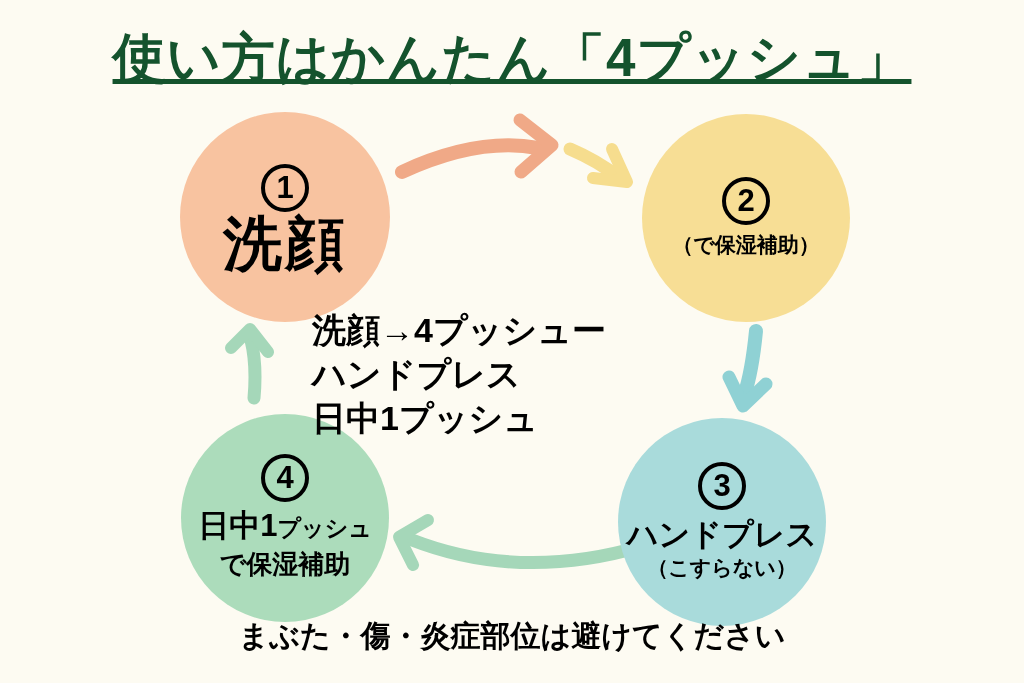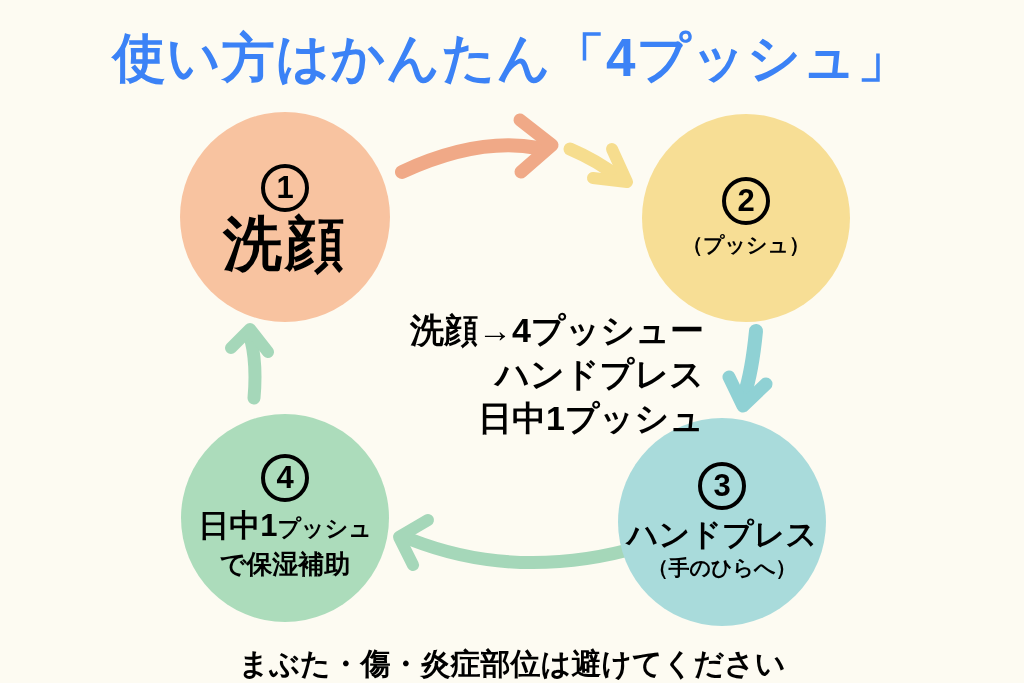--- a/index.html
+++ b/index.html
@@ -54,45 +54,45 @@
   .step-title-sm { font-size: 31px; line-height: 38px; }
   .step-sub { font-size: 21px; line-height: 28px; }
   .step4-line1 { font-size: 31px; line-height: 36px; }
   .step4-line1 .small { font-size: 23px; }
   .step4-line2 { font-size: 26px; line-height: 36px; }
   .center-note {
     position: absolute;
     left: 312px;
     top: 308px;
     width: 392px;
-    text-align: right;
+    text-align: left;
     font-size: 34px;
     line-height: 44px;
   }
   .footer-note {
     position: absolute;
     left: 0;
-    top: 644px;
+    top: 616px;
     width: 100%;
     text-align: center;
     font-size: 30px;
     line-height: 40px;
   }
   .arrows-svg {
     position: absolute;
     inset: 0;
     pointer-events: none;
   }
 </style>
 </head>
 <body>
 
 <div class="canvas" style="background: rgb(253, 251, 242);">
 
-  <h1 class="title" style="color: #3b82f6;">使い方はかんたん「4プッシュ」</h1>
+  <h1 class="title" style="color: #14532d; text-decoration: underline;">使い方はかんたん「4プッシュ」</h1>
 
   <svg class="arrows-svg" width="1024" height="683" viewBox="0 0 1024 683" fill="none" stroke-linecap="round" stroke-linejoin="round">
     <g stroke="#F0A987">
       <path d="M 402 172 Q 478 137 538 148" stroke-width="14"></path>
       <polyline points="520,120 552,145 521,172" stroke-width="13"></polyline>
     </g>
     <g stroke="#F6DD8E">
       <path d="M 570 149 Q 598 161 618 177" stroke-width="13"></path>
       <polyline points="612,149 627,182 593,178" stroke-width="12"></polyline>
     </g>
@@ -110,27 +110,27 @@
     </g>
   </svg>
 
   <div class="circle circle1" style="background: rgb(248, 195, 160);">
     <span class="num-badge">1</span>
     <div class="step-title-lg">洗顔</div>
   </div>
 
   <div class="circle circle2" style="background: rgb(247, 222, 149);">
     <span class="num-badge">2</span>
-    <div class="step-sub">（プッシュ）</div>
+    <div class="step-sub">（で保湿補助）</div>
   </div>
 
   <div class="circle circle3" style="background: rgb(169, 219, 219);">
     <span class="num-badge">3</span>
     <div class="step-title-sm">ハンドプレス</div>
-    <div class="step-sub">（手のひらへ）</div>
+    <div class="step-sub">（こすらない）</div>
   </div>
 
   <div class="circle circle4" style="background: rgb(172, 220, 187);">
     <span class="num-badge">4</span>
     <div class="step4-line1"><span>日中1</span><span class="small">プッシュ</span></div>
     <div class="step4-line2">で保湿補助</div>
   </div>
 
   <div class="center-note">
     <div>洗顔→4プッシュー</div>

